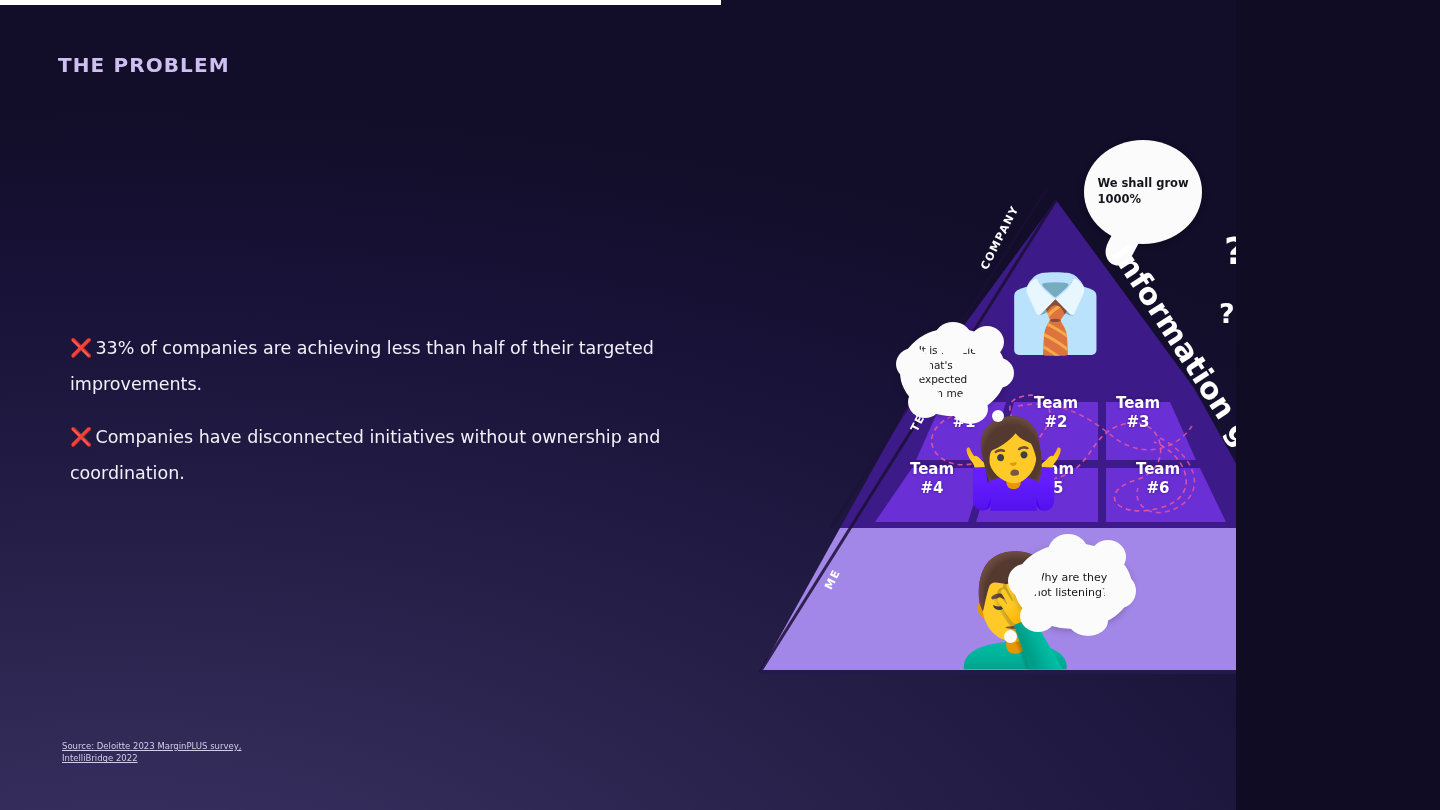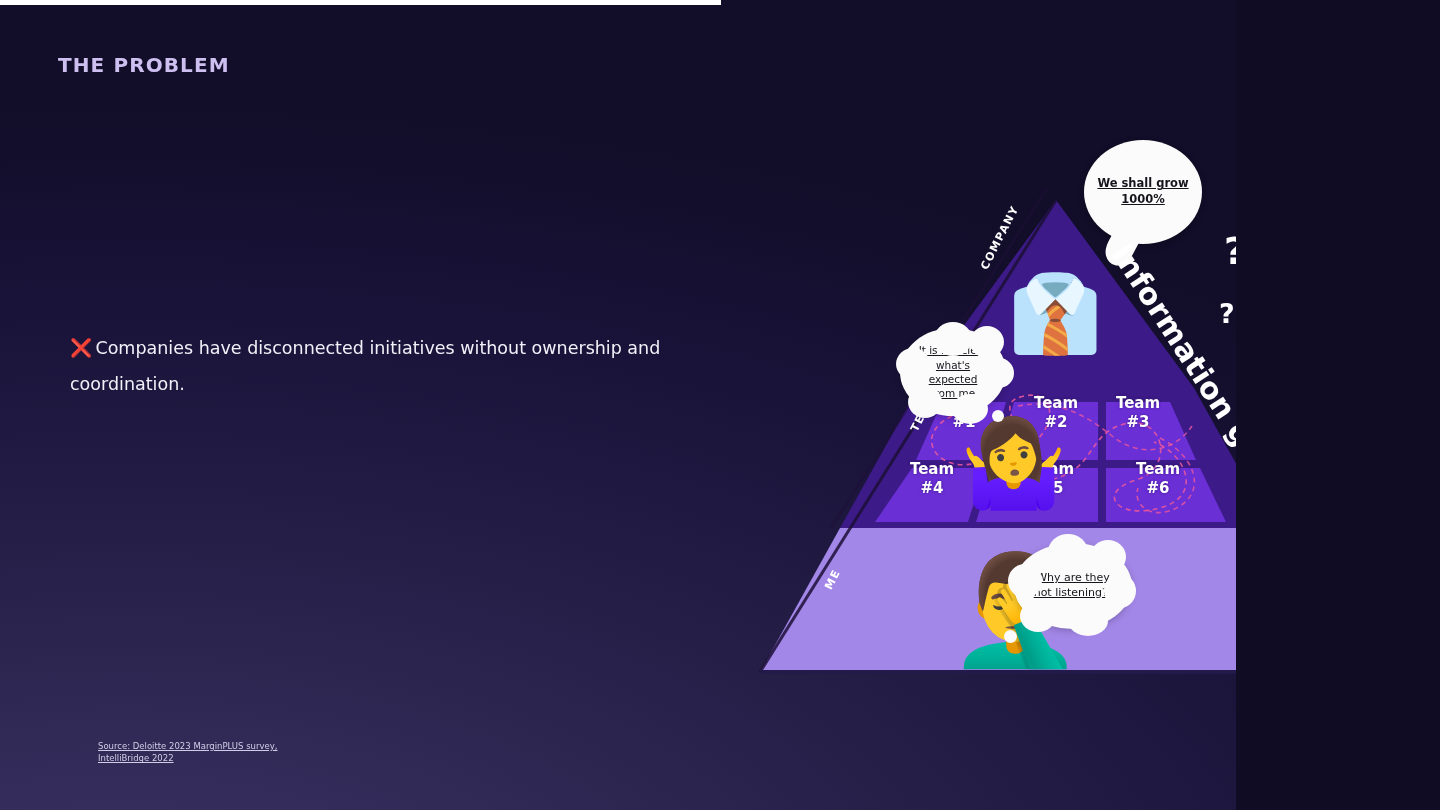--- a/index.html
+++ b/index.html
@@ -72,21 +72,20 @@
 
   .source {
     position: absolute;
     left: 62px; top: 740px;
     width: 230px;
     font-size: 8.5px;
     line-height: 1.45;
     color: #d2cde6;
     text-decoration: underline;
     font-family: "DejaVu Sans", sans-serif;
-    margin-left: 36px;
   }
 
   
   .logo {
     position: absolute;
     left: 1365px; top: 737px;
     width: 54px; height: 54px;
     display: grid;
     grid-template-columns: 1fr 1fr;
     grid-template-rows: 1fr 1fr;
@@ -175,28 +174,26 @@
   }
   .shirt-emoji { left: 252px; top: 88px; font-size: 76px; }
   .shrug-emoji { left: 204px; top: 232px; font-size: 86px; }
   .facepalm-emoji { left: 192px; top: 368px; font-size: 108px; }
 
   
   .bubble {
     position: absolute;
     background: #fbfbfb;
     color: #16151c;
-    text-align: center;
     font-family: "DejaVu Sans", sans-serif;
     display: flex;
     align-items: center;
     justify-content: center;
     white-space: pre-line;
     box-shadow: 0 2px 7px rgba(0,0,0,.22);
-    text-decoration: underline;
   }
   .speech {
     left: 328px; top: -48px;
     width: 118px; height: 104px;
     border-radius: 50%;
     font-size: 11.5px;
     line-height: 1.35;
     font-weight: bold;
   }
   .speech::after {
@@ -252,20 +249,23 @@
 </head>
 <body>
 
 <div class="slide">
 
   <div class="top-strip"></div>
 
   <div class="eyebrow">THE PROBLEM</div>
 
   <div class="bullets">
+    <div class="bullet">
+      <span class="mark">❌</span><span class="btext">33% of companies are achieving less than half of their targeted improvements.</span>
+    </div>
     <div class="bullet">
       <span class="mark">❌</span><span class="btext">Companies have disconnected initiatives without ownership and coordination.</span>
     </div>
   </div>
 
   <div class="source">Source: Deloitte 2023 MarginPLUS survey, IntelliBridge 2022</div>
 
   <div class="logo">
     <div class="cell sq-stripe"></div>
     <div class="cell dot"></div>

